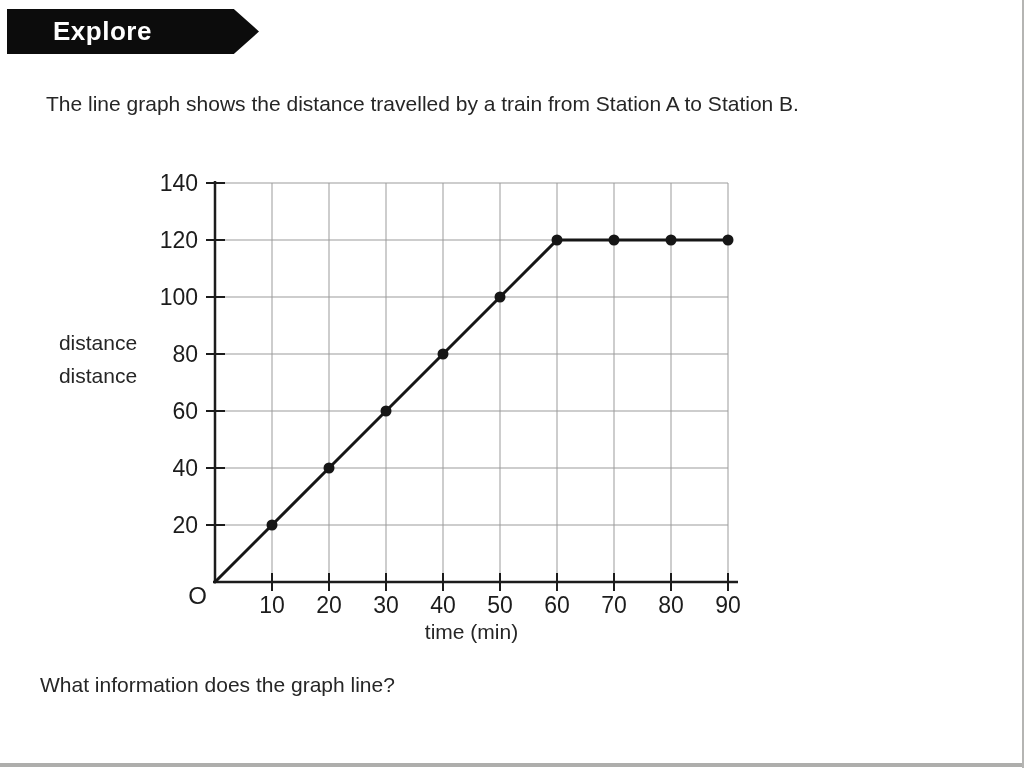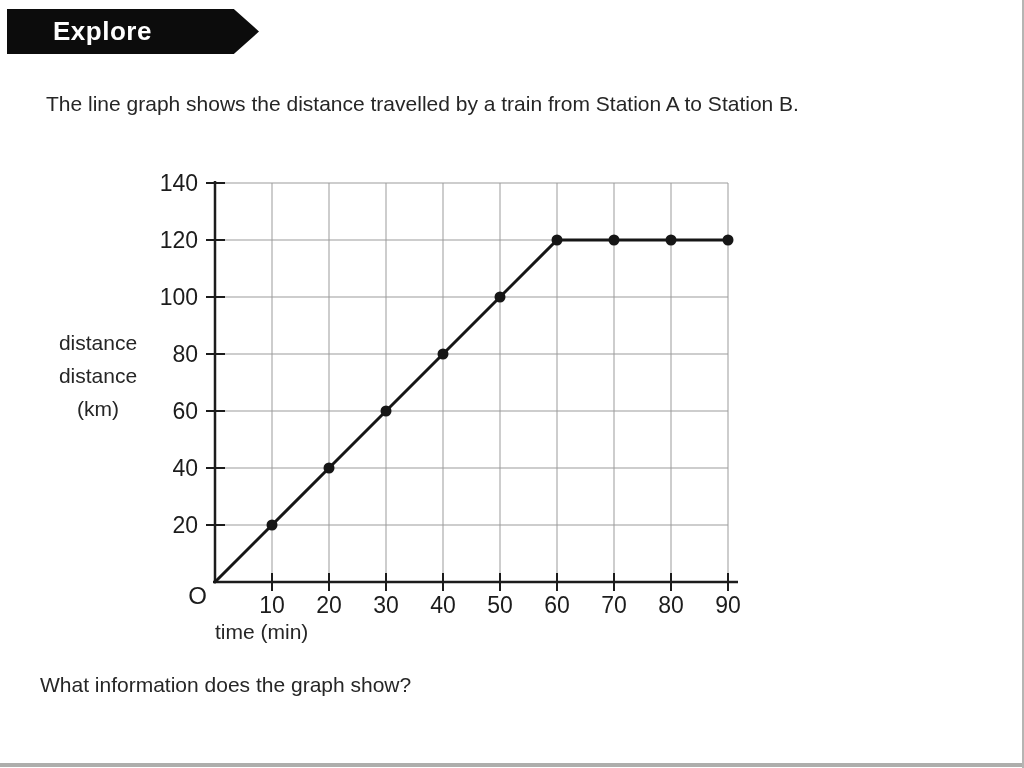--- a/index.html
+++ b/index.html
@@ -24,21 +24,21 @@
     position:absolute;left:170px;top:137px;width:600px;
     text-align:center;font-size:21px;font-weight:bold;white-space:nowrap;
   }
   .y-axis-label{
     position:absolute;left:38px;top:326px;width:120px;
     text-align:center;font-size:21px;line-height:33px;
   }
   .y-axis-label span{display:block;}
   .x-axis-label{
     position:absolute;left:215px;top:620px;width:513px;
-    text-align:left;font-size:21px;
+    text-align:center;font-size:21px;
   }
   .question{
     position:absolute;left:40px;top:673px;width:960px;margin:0;
     font-size:21px;
   }
   .chart-svg{position:absolute;left:0;top:0;pointer-events:none;}
   .bottom-bar{position:absolute;left:0;bottom:1px;width:1024px;height:4px;}
   .right-edge{position:absolute;right:0;top:0;width:2px;height:768px;}
 </style>
 </head>
@@ -49,21 +49,20 @@
   <div class="banner" style="background: rgb(12, 12, 12); color: rgb(255, 255, 255);">
     <span class="banner-label">Explore</span>
   </div>
 
   <p class="intro">The line graph shows the distance travelled by a train from Station A to Station B.</p>
 
 
   <div class="y-axis-label">
     <span>distance</span>
     <span>distance</span>
-    <span>(km)</span>
   </div>
 
   <svg id="chart" class="chart-svg" width="1024" height="768" viewBox="0 0 1024 768">
       <line x1="272" y1="183" x2="272" y2="582" stroke="#9b9b9b" stroke-width="1"></line>
       <line x1="329" y1="183" x2="329" y2="582" stroke="#9b9b9b" stroke-width="1"></line>
       <line x1="386" y1="183" x2="386" y2="582" stroke="#9b9b9b" stroke-width="1"></line>
       <line x1="443" y1="183" x2="443" y2="582" stroke="#9b9b9b" stroke-width="1"></line>
       <line x1="500" y1="183" x2="500" y2="582" stroke="#9b9b9b" stroke-width="1"></line>
       <line x1="557" y1="183" x2="557" y2="582" stroke="#9b9b9b" stroke-width="1"></line>
       <line x1="614" y1="183" x2="614" y2="582" stroke="#9b9b9b" stroke-width="1"></line>
@@ -118,17 +117,17 @@
       <circle cx="443" cy="354" r="5.5" fill="#161616"></circle>
       <circle cx="500" cy="297" r="5.5" fill="#161616"></circle>
       <circle cx="557" cy="240" r="5.5" fill="#161616"></circle>
       <circle cx="614" cy="240" r="5.5" fill="#161616"></circle>
       <circle cx="671" cy="240" r="5.5" fill="#161616"></circle>
       <circle cx="728" cy="240" r="5.5" fill="#161616"></circle>
     </svg>
 
   <div class="x-axis-label">time (min)</div>
 
-  <p class="question">What information does the graph show?</p>
+  <p class="question">What information does the graph line?</p>
 
   <div class="bottom-bar" style="background: rgb(174, 174, 172);"></div>
   <div class="right-edge" style="background: rgb(181, 181, 179);"></div>
 </div>
 
 </body></html>

